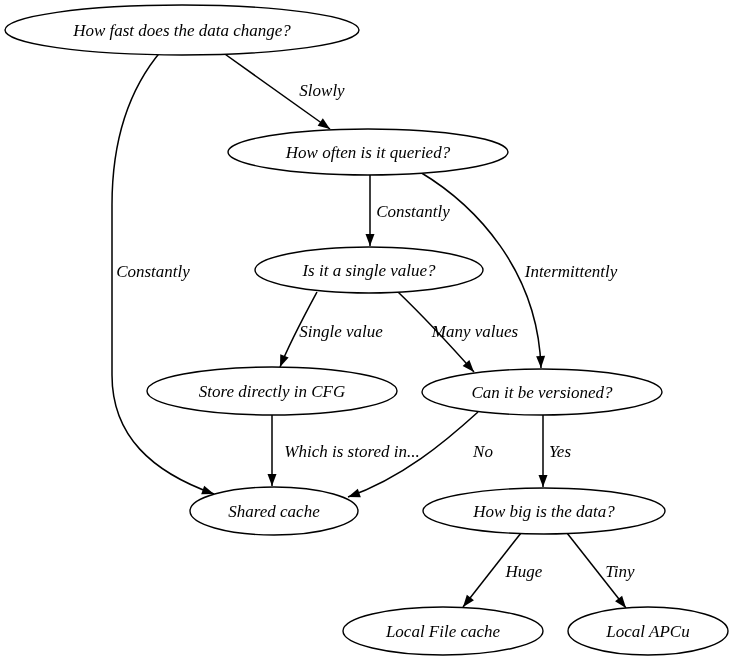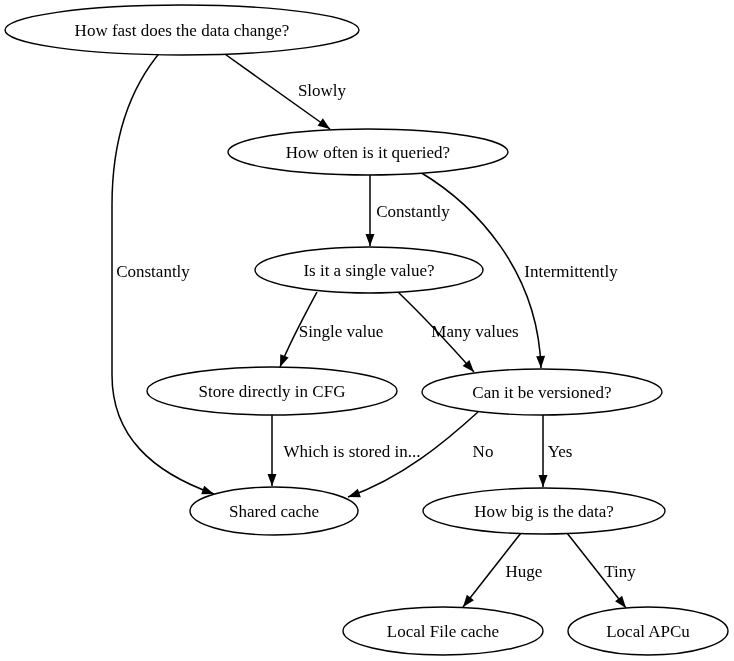--- a/index.html
+++ b/index.html
@@ -12,20 +12,21 @@
     margin:0;
     padding:0;
     background:var(--bg);
   }
   .stage{
     position:relative;
     width:734px;
     height:661px;
     background:var(--bg);
     overflow:hidden;
+    font-style:italic;
   }
   svg{display:block;}
   .edge{
     fill:none;
     stroke:var(--line);
     stroke-width:1.5;
   }
   .node-ellipse{
     fill:var(--nodefill);
     stroke:var(--line);

